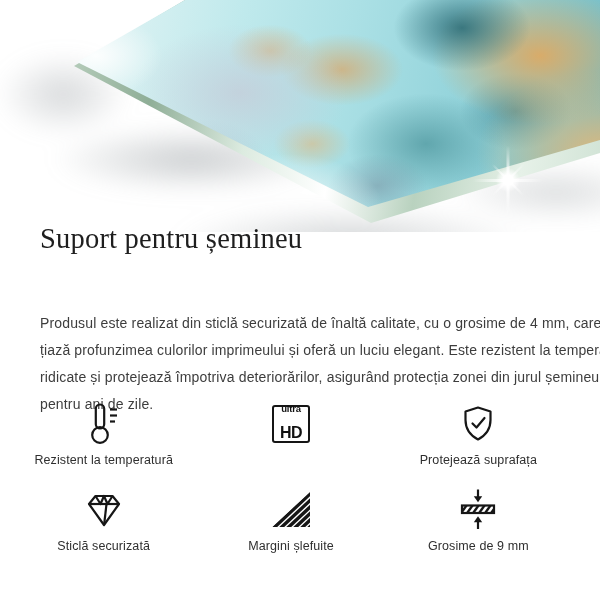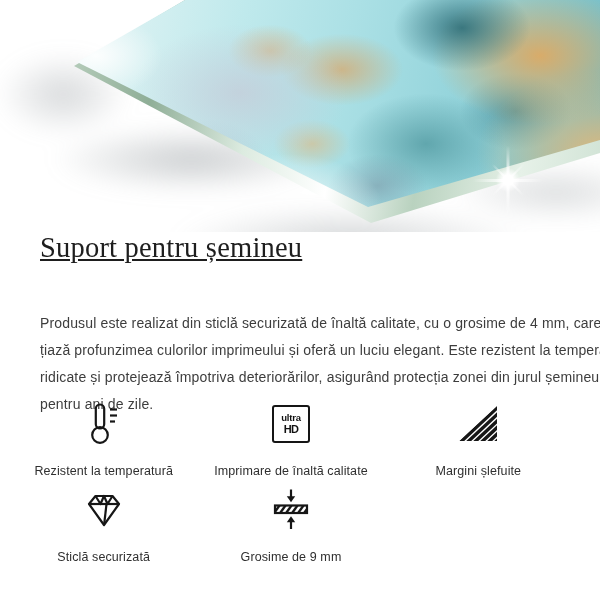--- a/index.html
+++ b/index.html
@@ -49,41 +49,41 @@
   .sparkle i { position:absolute; display:block;
     background:linear-gradient(to right, rgba(255,255,255,0), #ffffff 50%, rgba(255,255,255,0)); }
   .sparkle .r1 { left:0;  top:33.5px; width:70px; height:3px; }
   .sparkle .r2 { left:0;  top:33.5px; width:70px; height:3px; transform:rotate(90deg); }
   .sparkle .r3 { left:13px; top:34px; width:44px; height:2px; transform:rotate(45deg); }
   .sparkle .r4 { left:13px; top:34px; width:44px; height:2px; transform:rotate(-45deg); }
   .sparkle .glow { position:absolute; left:23px; top:23px; width:24px; height:24px;
     background:radial-gradient(circle,#fff 0 30%, rgba(255,255,255,0) 72%); }
 
   
-  .title { position:absolute; left:40px; top:229px; color:#1e1e1e; font-weight:400;
+  .title { position:absolute; left:40px; top:220px; color:#1e1e1e; font-weight:400;
            font-family:"Liberation Serif","DejaVu Serif",serif;
-           font-size:28.5px; line-height:37px; letter-spacing:.2px;text-decoration:underline; }
+           font-size:28.5px; line-height:37px; letter-spacing:.2px; }
   .title span { display:block; }
 
   .intro { position:absolute; left:40px; top:310px; color:#3d3d3d;
            font-size:14px; line-height:27px; letter-spacing:.15px; }
   .intro div { white-space:nowrap; }
 
   
   .features { position:absolute; left:10px; top:398px; width:562px;
               display:grid; grid-template-columns:repeat(3,1fr); grid-auto-rows:86px; }
   .feature { display:flex; flex-direction:column; align-items:center; }
   .icon-wrap { height:52px; display:flex; align-items:center; justify-content:center; }
-  .f-label { margin-top:14px; font-size:12.5px; color:#2f2f2f; letter-spacing:.1px; }
+  .f-label { margin-top:3px; font-size:12.5px; color:#2f2f2f; letter-spacing:.1px; }
 
   .uhd-box { width:38px; height:38px; border:2.6px solid #151515; border-radius:3px;
-             display:flex; flex-direction:column; align-items:center; justify-content:center;
+             display:flex; flex-direction:column; align-items:center; justify-content:flex-end;
              color:#111; }
   .uhd-top    { font-weight:700; font-size:9.5px;  line-height:1; letter-spacing:-.2px; }
-  .uhd-bottom { font-weight:700; font-size:11px; line-height:1; letter-spacing:-.6px; margin-top:1px; }
+  .uhd-bottom { font-weight:700; font-size:16px; line-height:1; letter-spacing:-.6px; margin-top:12px; }
 
   svg .ln { stroke:#161616; stroke-width:2.2; fill:none; }
 </style>
 </head>
 <body>
 
 <div class="page">
 
   <div class="hero">
     <div class="glass-shadow"></div>
@@ -124,23 +124,43 @@
       <div class="f-label">Rezistent la temperatură</div>
     </div>
 
     <div class="feature">
       <div class="icon-wrap">
         <div class="uhd-box">
           <span class="uhd-top">ultra</span>
           <span class="uhd-bottom">HD</span>
         </div>
       </div>
-      <div class="f-label">Imprimare de înaltă calitate</div>
-    </div>
-
+    </div>
+
+    <div class="feature">
+      <div class="icon-wrap">
+        <svg width="40" height="42" viewBox="0 0 40 42">
+          <path class="ln" stroke-linejoin="round" d="M20 4.5 L32.5 8.5 L32.5 17 C32.5 26.5 27.5 32.5 20 36.5 C12.5 32.5 7.5 26.5 7.5 17 L7.5 8.5 Z"></path>
+          <polyline class="ln" stroke-width="2.5" stroke-linecap="round" stroke-linejoin="round" points="14.5,20.5 18.5,24.5 26.5,15"></polyline>
+        </svg>
+      </div>
+      <div class="f-label">Protejează suprafața</div>
+    </div>
+
+    <div class="feature">
+      <div class="icon-wrap">
+        <svg width="44" height="42" viewBox="0 0 44 42">
+          <polygon class="ln" stroke-linejoin="round" points="22,36 7,15 13.5,7 30.5,7 37,15"></polygon>
+          <line class="ln" x1="7" y1="15" x2="37" y2="15"></line>
+          <polyline class="ln" stroke-linejoin="round" points="13.5,7 18.5,15 22,7 25.5,15 30.5,7"></polyline>
+          <line class="ln" stroke-width="1.8" x1="24.5" y1="15" x2="22.2" y2="35"></line>
+        </svg>
+      </div>
+      <div class="f-label">Sticlă securizată</div>
+    </div>
 
     <div class="feature">
       <div class="icon-wrap">
         <svg width="44" height="44" viewBox="0 0 44 44">
           <defs>
             <clipPath id="triClip">
                 <polygon points="3,39 41,39 41,4"></polygon>
               </clipPath>
           </defs>
           <g clip-path="url(#triClip)">
@@ -148,32 +168,20 @@
             <line x1="1" y1="50" x2="49" y2="5" stroke="#161616" stroke-width="3.4"></line>
             <line x1="8" y1="50" x2="56" y2="5" stroke="#161616" stroke-width="3.4"></line>
             <line x1="15" y1="50" x2="63" y2="5" stroke="#161616" stroke-width="3.4"></line>
             <line x1="22" y1="50" x2="70" y2="5" stroke="#161616" stroke-width="3.4"></line>
             <line x1="29" y1="50" x2="77" y2="5" stroke="#161616" stroke-width="3.4"></line>
             <line x1="36" y1="50" x2="84" y2="5" stroke="#161616" stroke-width="3.4"></line>
           </g>
         </svg>
       </div>
       <div class="f-label">Margini șlefuite</div>
-    </div>
-
-    <div class="feature">
-      <div class="icon-wrap">
-        <svg width="44" height="42" viewBox="0 0 44 42">
-          <polygon class="ln" stroke-linejoin="round" points="22,36 7,15 13.5,7 30.5,7 37,15"></polygon>
-          <line class="ln" x1="7" y1="15" x2="37" y2="15"></line>
-          <polyline class="ln" stroke-linejoin="round" points="13.5,7 18.5,15 22,7 25.5,15 30.5,7"></polyline>
-          <line class="ln" stroke-width="1.8" x1="24.5" y1="15" x2="22.2" y2="35"></line>
-        </svg>
-      </div>
-      <div class="f-label">Sticlă securizată</div>
     </div>
 
     <div class="feature">
       <div class="icon-wrap">
         <svg width="42" height="44" viewBox="0 0 42 44">
           <defs>
             <clipPath id="barClip">
                 <rect x="5" y="17.5" width="32" height="7.5"></rect>
               </clipPath>
           </defs>

